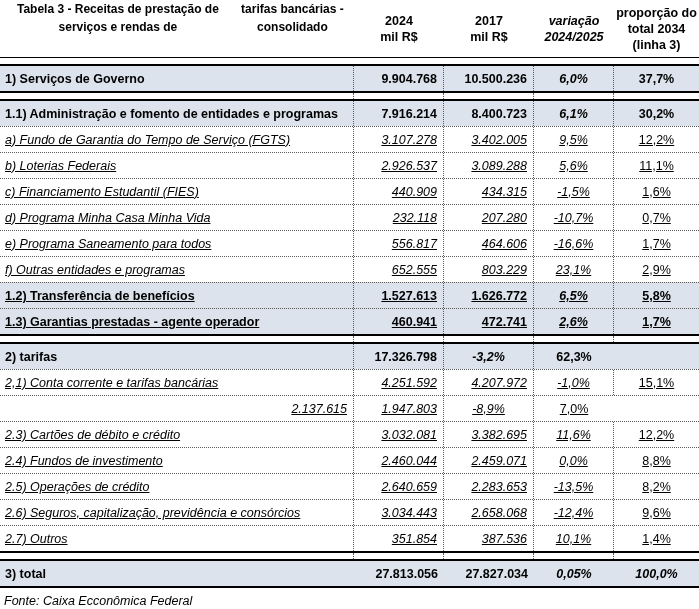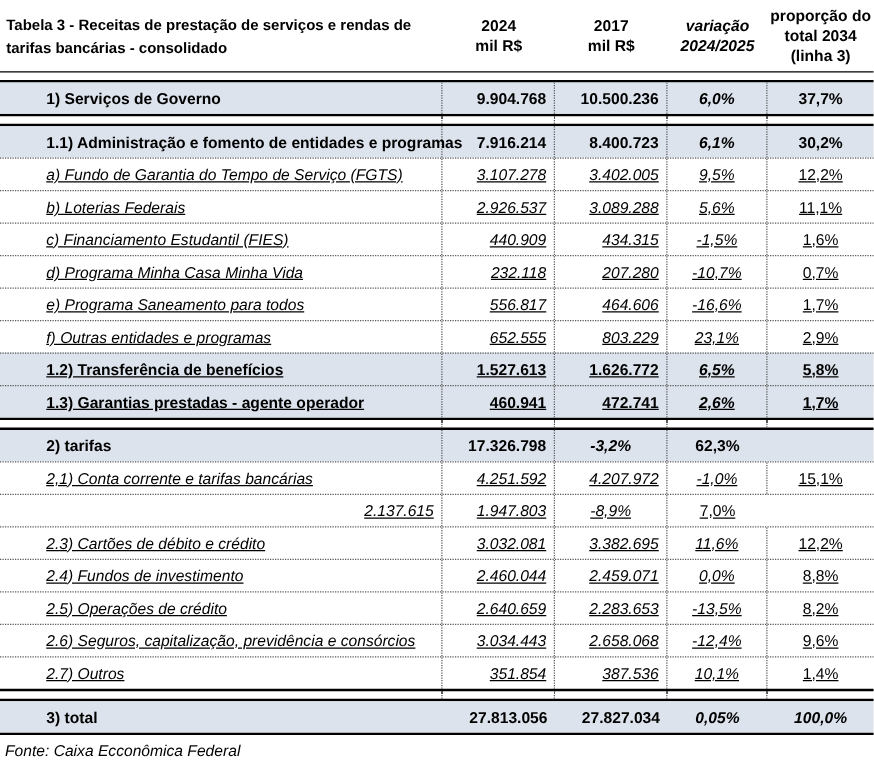--- a/index.html
+++ b/index.html
@@ -20,26 +20,27 @@
     grid-template-columns: 354px 90px 90px 80px 85px;
   }
   
   .header-row {
     height: 57px;
     border-bottom: 1.5px solid var(--solid);
     margin-bottom: 6px;
   }
   .title {
     display: flex;
-    flex-direction: column;
+    flex-direction: row;
     justify-content: center;
     padding-left: 5px;
     font-weight: bold;
     font-size: 12px;
     line-height: 1.5;
+    text-align: center;
   }
   .hc {
     display: flex;
     flex-direction: column;
     justify-content: center;
     text-align: center;
     font-weight: bold;
     font-size: 12.5px;
     line-height: 1.28;
   }
@@ -52,21 +53,21 @@
   .row { height: 25px; font-size: 12.5px; }
   .row + .row { border-top: 1px dotted var(--dot); text-decoration: underline; }
   .cell {
     display: flex;
     align-items: center;
     height: 100%;
     box-sizing: border-box;
     overflow: visible;
     white-space: nowrap;
   }
-  .c1 { padding-left: 5px; margin-left: 32px; }
+  .c1 { padding-left: 5px; }
   .c2, .c3 { justify-content: flex-end; padding-right: 6px; }
   .c4, .c5 { justify-content: center; }
   .row .c1, .row .c2, .row .c3, .row .c4 { border-right: 1px dotted var(--dot); }
   
   .row.section, .row.total { background: var(--shaded); }
   .row.section .cell, .row.total .cell { font-weight: bold; }
   .row.section .c4 { font-style: italic; }
   
   .row.detail .c1, .row.detail .c2, .row.detail .c3, .row.detail .c4 { font-style: italic; }
   

